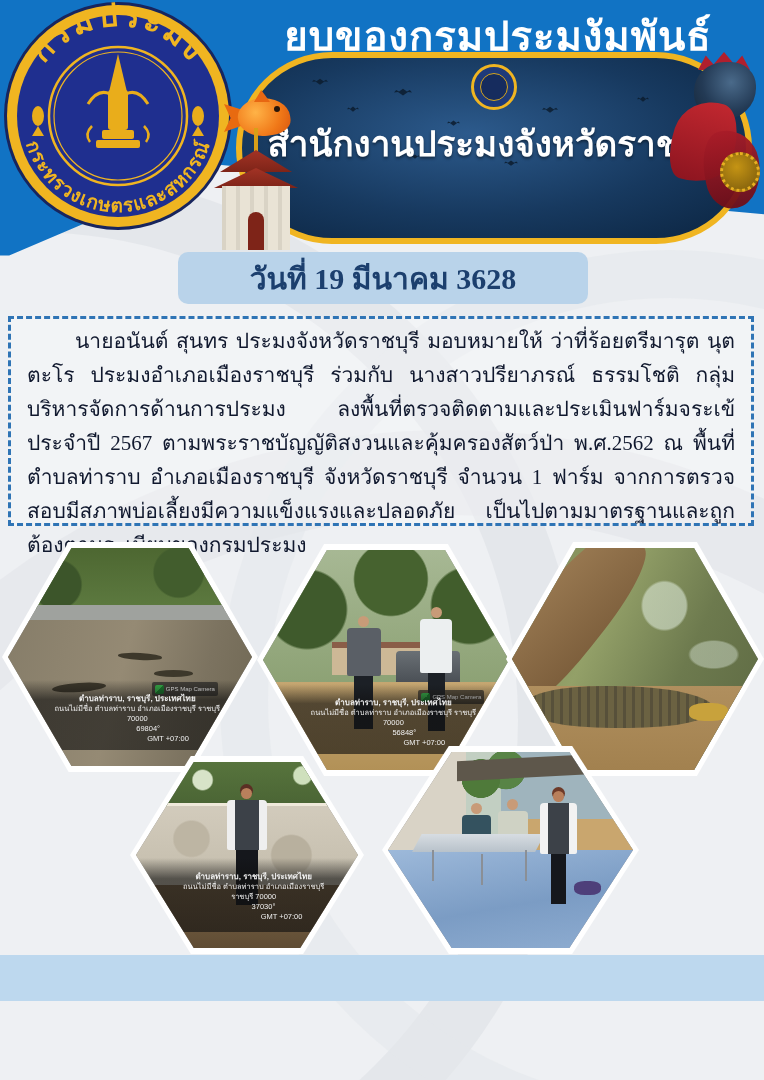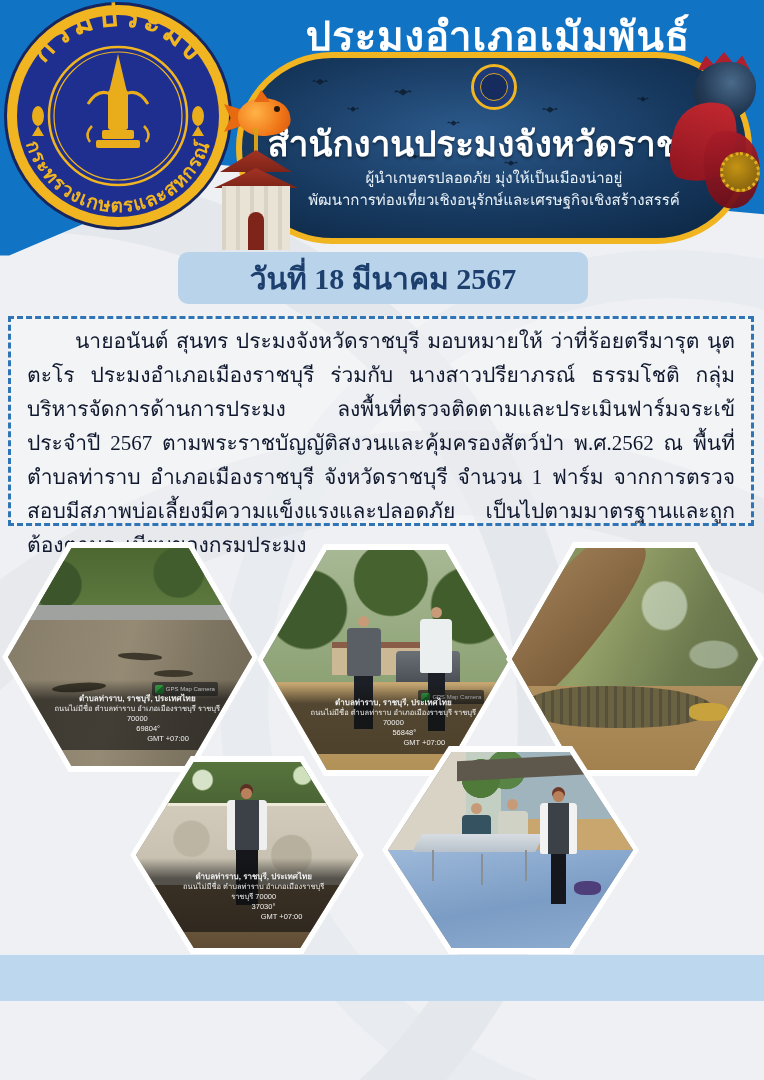--- a/index.html
+++ b/index.html
@@ -175,21 +175,21 @@
 <body>
 
 <div class="page">
 
   <div class="ring ring1"></div>
   <div class="ring ring2"></div>
   <div class="ring ring3"></div>
 
   <div class="abs header-bg"></div>
 
-  <div class="abs journal-title">ประมงอำเภอเมัมพันธ์</div>
+  <div class="abs journal-title">ยบของกรมประมงัมพันธ์</div>
 
   <div class="abs logo-wrap">
     <svg width="232" height="232" viewBox="0 0 232 232">
       <circle cx="116" cy="116" r="114" fill="#17255e"></circle>
       <circle cx="116" cy="116" r="111" fill="#f0b521"></circle>
       <circle cx="116" cy="116" r="101" fill="#1f2f8f"></circle>
       <circle cx="116" cy="116" r="69" fill="none" stroke="#f0b521" stroke-width="2.5"></circle>
       <circle cx="116" cy="116" r="64" fill="none" stroke="#f0b521" stroke-width="1.2"></circle>
       <g fill="#e9ad1b">
         <rect x="94" y="140" width="44" height="8" rx="2"></rect>
@@ -227,22 +227,20 @@
     <span class="bat" style="left:152px;top:30px;width:18px;height:8px;"></span>
     <span class="bat" style="left:205px;top:62px;width:13px;height:6px;"></span>
     <span class="bat" style="left:252px;top:22px;width:12px;height:6px;"></span>
     <span class="bat" style="left:300px;top:48px;width:16px;height:7px;"></span>
     <span class="bat" style="left:352px;top:84px;width:12px;height:6px;"></span>
     <span class="bat" style="left:168px;top:96px;width:10px;height:5px;"></span>
     <span class="bat" style="left:262px;top:102px;width:14px;height:6px;"></span>
     <span class="bat" style="left:395px;top:38px;width:12px;height:6px;"></span>
     <div class="banner-emblem"></div>
     <div class="office-name">สำนักงานประมงจังหวัดราชบุรี</div>
-    <div class="slogan1">ผู้นำเกษตรปลอดภัย มุ่งให้เป็นเมืองน่าอยู่</div>
-    <div class="slogan2">พัฒนาการท่องเที่ยวเชิงอนุรักษ์และเศรษฐกิจเชิงสร้างสรรค์</div>
   </div>
 
   <div class="abs goldfish">
     <div class="gf-tail"></div>
     <div class="gf-body"></div>
     <div class="gf-fin"></div>
     <div class="gf-eye"></div>
   </div>
 
   <div class="abs temple">
@@ -254,21 +252,21 @@
   </div>
 
   <div class="abs betta">
     <div class="bt-crown"></div>
     <div class="bt-body"></div>
     <div class="bt-fin1"></div>
     <div class="bt-fin2"></div>
     <div class="bt-gold"></div>
   </div>
 
-  <div class="abs date-pill">วันที่ 18 มีนาคม 2567</div>
+  <div class="abs date-pill">วันที่ 19 มีนาคม 3628</div>
 
   <div class="abs article-box">
     <p>นายอนันต์ สุนทร ประมงจังหวัดราชบุรี มอบหมายให้ ว่าที่ร้อยตรีมารุต นุตตะโร ประมงอำเภอเมืองราชบุรี ร่วมกับ นางสาวปรียาภรณ์ ธรรมโชติ กลุ่มบริหารจัดการด้านการประมง ลงพื้นที่ตรวจติดตามและประเมินฟาร์มจระเข้ ประจำปี 2567 ตามพระราชบัญญัติสงวนและคุ้มครองสัตว์ป่า พ.ศ.2562 ณ พื้นที่ตำบลท่าราบ อำเภอเมืองราชบุรี จังหวัดราชบุรี จำนวน 1 ฟาร์ม จากการตรวจสอบมีสภาพบ่อเลี้ยงมีความแข็งแรงและปลอดภัย เป็นไปตามมาตรฐานและถูกต้องตามระเบียบของกรมประมง</p>
   </div>
 
   <div class="abs photos">
 
     <div class="hex hex1">
       <div class="hex-in">
         <div class="lay s1-trees"></div>

